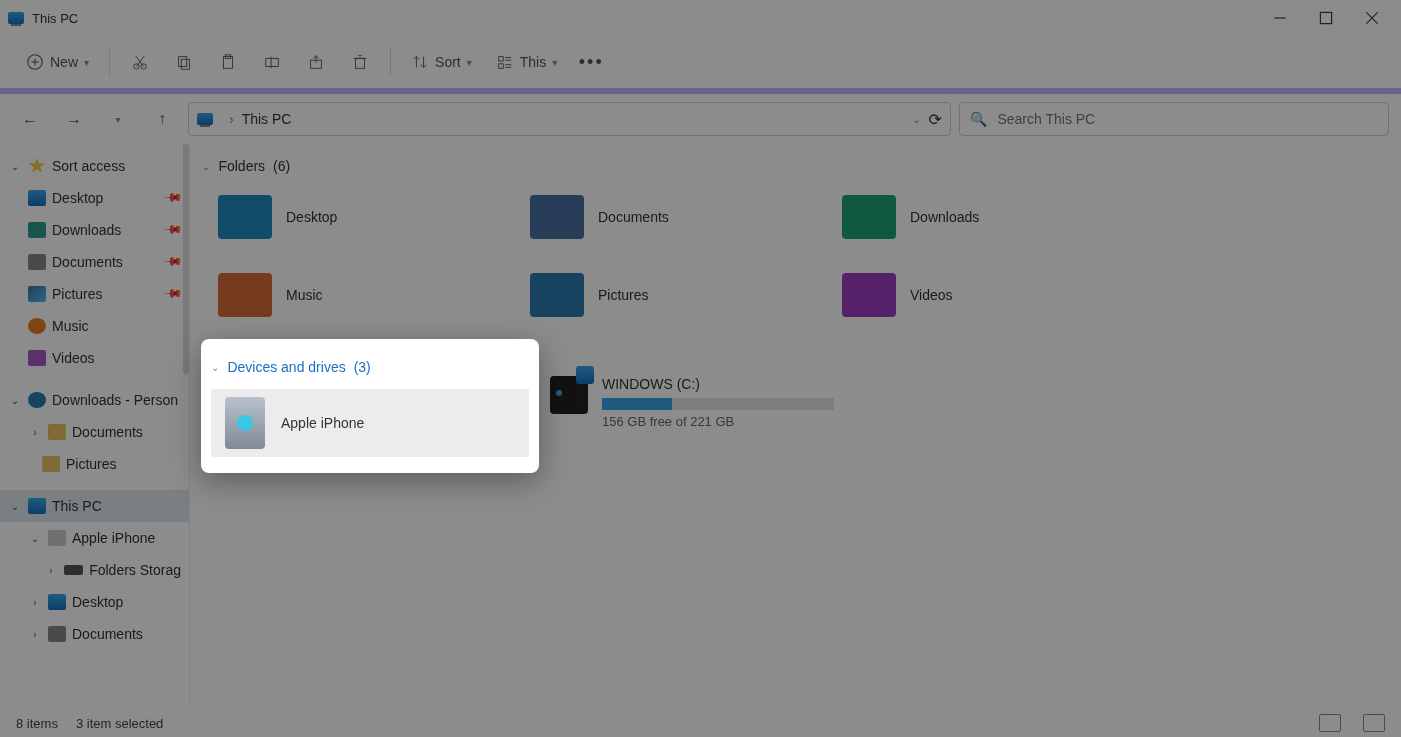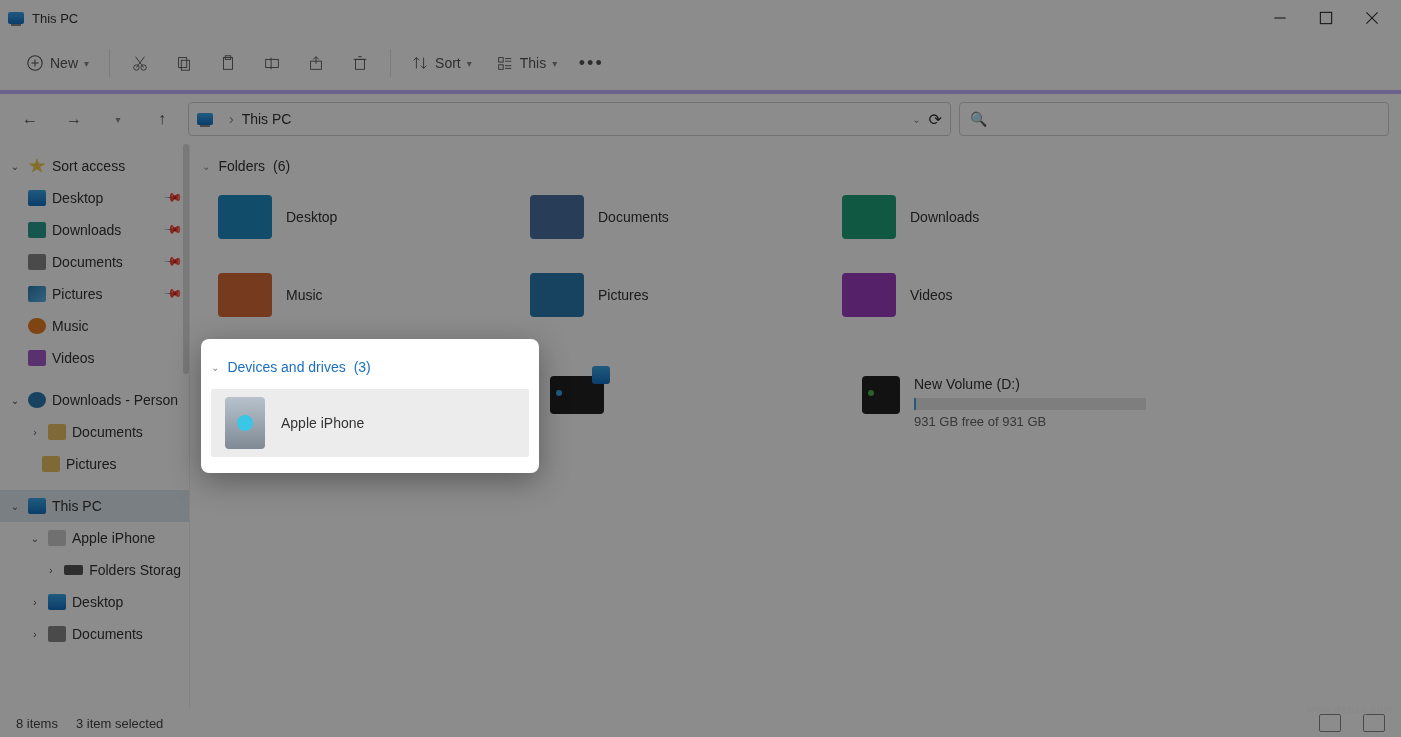--- a/index.html
+++ b/index.html
@@ -9,21 +9,21 @@
   .dim-layer { position:absolute; inset:0; background:rgba(0,0,0,0.45); z-index:50; pointer-events:none; }
 
   
   .titlebar { height:36px; display:flex; align-items:center; padding:0 6px 0 8px; font-size:13px; color:#333; }
   .titlebar .spacer { flex:1; }
   .titlebar .win-btn { width:46px; height:32px; display:flex; align-items:center; justify-content:center; }
   .pc-icon { width:16px; height:12px; background:linear-gradient(#3aa6e6,#1470c2); border-radius:2px; display:inline-block; margin-right:8px; position:relative; }
   .pc-icon::after { content:""; position:absolute; left:3px; top:12px; width:10px; height:2px; background:#888; }
 
   
-  .toolbar { height:58px; display:flex; align-items:center; padding:0 16px; gap:4px; border-bottom:4px solid #c4b5fd; }
+  .toolbar { height:58px; display:flex; align-items:center; padding:0 16px; gap:4px; border-bottom:6px solid #c4b5fd; }
   .tool-btn, .tool-drop { height:36px; display:flex; align-items:center; justify-content:center; border-radius:4px; color:#555; font-size:14px; }
   .tool-btn { width:40px; }
   .tool-drop { padding:0 10px; gap:6px; }
   .sep { width:1px; height:28px; background:#e0e0e0; margin:0 6px; }
   .chev { font-size:10px; color:#888; }
 
   
   .addr-row { height:50px; display:flex; align-items:center; padding:0 12px; gap:8px; }
   .nav-btn { width:36px; height:36px; display:flex; align-items:center; justify-content:center; color:#555; font-size:16px; border-radius:4px; }
   .addr-bar { flex:1; height:34px; border:1px solid #d0d0d0; border-radius:4px; display:flex; align-items:center; padding:0 8px; gap:8px; font-size:14px; color:#333; }
@@ -203,20 +203,21 @@
   <div class="addr-bar">
     <span class="pc-icon"></span>
     <span style="color:#888;">›</span>
     <span>This PC</span>
     <span class="grow"></span>
     <span class="chev">⌄</span>
     <span style="font-size:16px;">⟳</span>
   </div>
   <div class="search-box">
     <span>🔍</span>
+    <input placeholder="Search This PC" style="">
   </div>
 </div>
 
 <div class="body-row">
 
   <div class="sidebar">
     <div class="sidebar-scroll"></div>
 
     <div class="sb-item">
       <span class="exp">⌄</span>
@@ -324,29 +325,26 @@
         <div class="item-tile">
           <div class="big-ic" style="background:#9b3fbf;"></div>
           <span class="lbl">Videos</span>
         </div>
       </div>
 
     <div style="height:20px;"></div>
     <div class="grid-items" id="drives-grid" style="margin-left:340px;">
         <div class="drive-tile">
           <div class="drive-ic w win"></div>
-        </div>
-        <div class="drive-tile">
-          <div class="drive-ic d"></div>
           <div class="drive-info">
-            <div class="drive-name">New Volume (D:)</div>
+            <div class="drive-name">WINDOWS (C:)</div>
             <div class="bar">
-              <div class="bar-fill dfill"></div>
+              <div class="bar-fill cfill"></div>
             </div>
-            <div class="drive-free">931 GB free of 931 GB</div>
+            <div class="drive-free">156 GB free of 221 GB</div>
           </div>
         </div>
       </div>
   </div>
 </div>
 
 <div class="statusbar">
   <span>8 items</span>
   <span>3 item selected</span>
   <span class="grow"></span>

